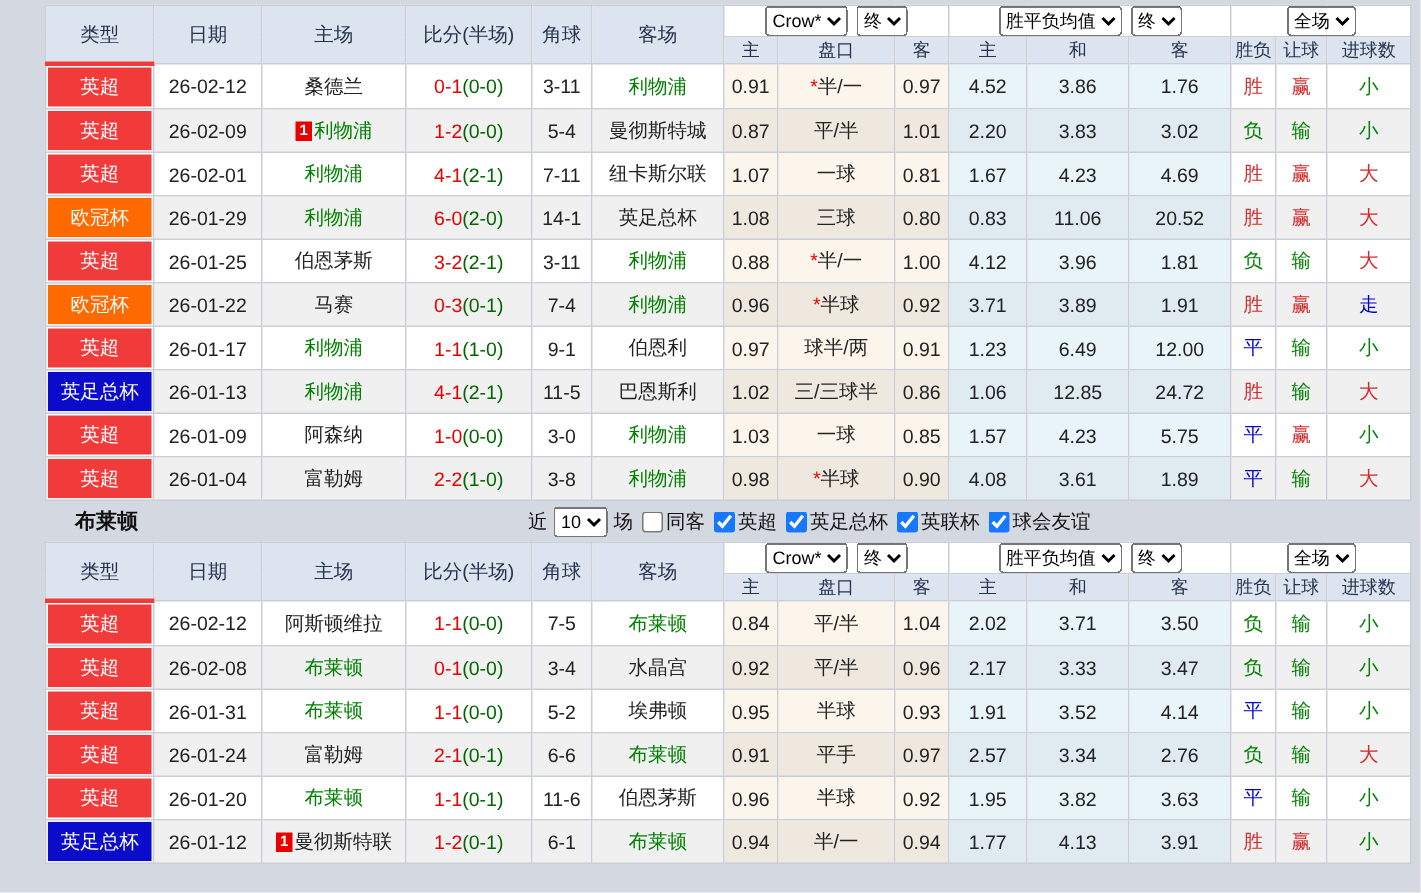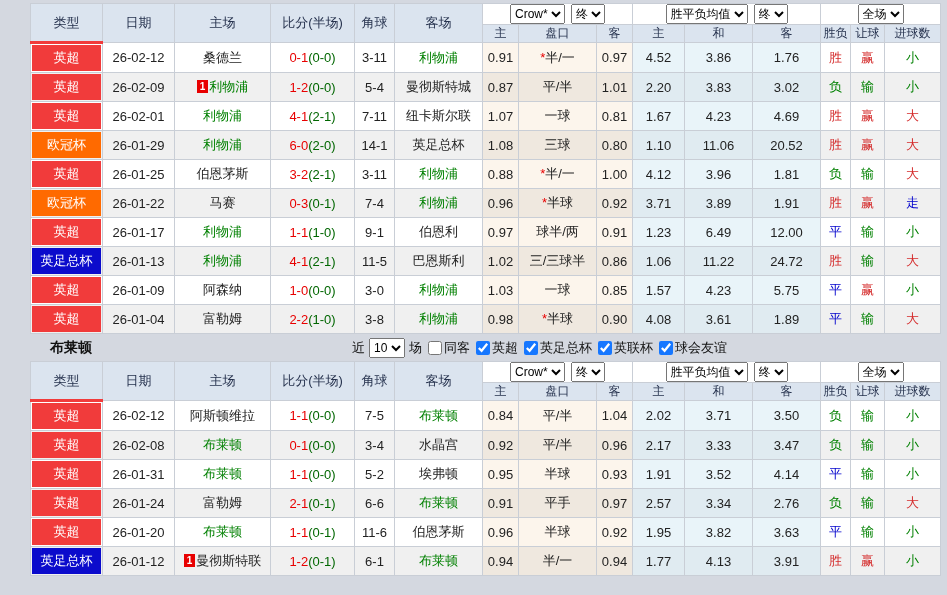--- a/index.html
+++ b/index.html
@@ -184,21 +184,21 @@
               <span class="badge" style="background: rgb(255, 106, 0);">欧冠杯</span>
             </td>
             <td>26-01-29</td>
             <td><span class="team-focus">利物浦</span></td>
             <td><span class="score-m">6-0</span><span class="score-h">(2-0)</span></td>
             <td>14-1</td>
             <td><span>英足总杯</span></td>
             <td class="col-odds">1.08</td>
             <td class="col-odds">三球</td>
             <td class="col-odds">0.80</td>
-            <td class="col-avg">1.10</td>
+            <td class="col-avg">0.83</td>
             <td class="col-avg">11.06</td>
             <td class="col-avg">20.52</td>
             <td class="c-r">胜</td>
             <td class="c-r">赢</td>
             <td class="c-r">大</td>
           </tr>
           <tr>
             <td>
               <span class="badge" style="background: rgb(241, 59, 59);">英超</span>
             </td>
@@ -261,21 +261,21 @@
             </td>
             <td>26-01-13</td>
             <td><span class="team-focus">利物浦</span></td>
             <td><span class="score-m">4-1</span><span class="score-h">(2-1)</span></td>
             <td>11-5</td>
             <td><span>巴恩斯利</span></td>
             <td class="col-odds">1.02</td>
             <td class="col-odds">三/三球半</td>
             <td class="col-odds">0.86</td>
             <td class="col-avg">1.06</td>
-            <td class="col-avg">11.22</td>
+            <td class="col-avg">12.85</td>
             <td class="col-avg">24.72</td>
             <td class="c-r">胜</td>
             <td class="c-g">输</td>
             <td class="c-r">大</td>
           </tr>
           <tr>
             <td>
               <span class="badge" style="background: rgb(241, 59, 59);">英超</span>
             </td>
             <td>26-01-09</td>

